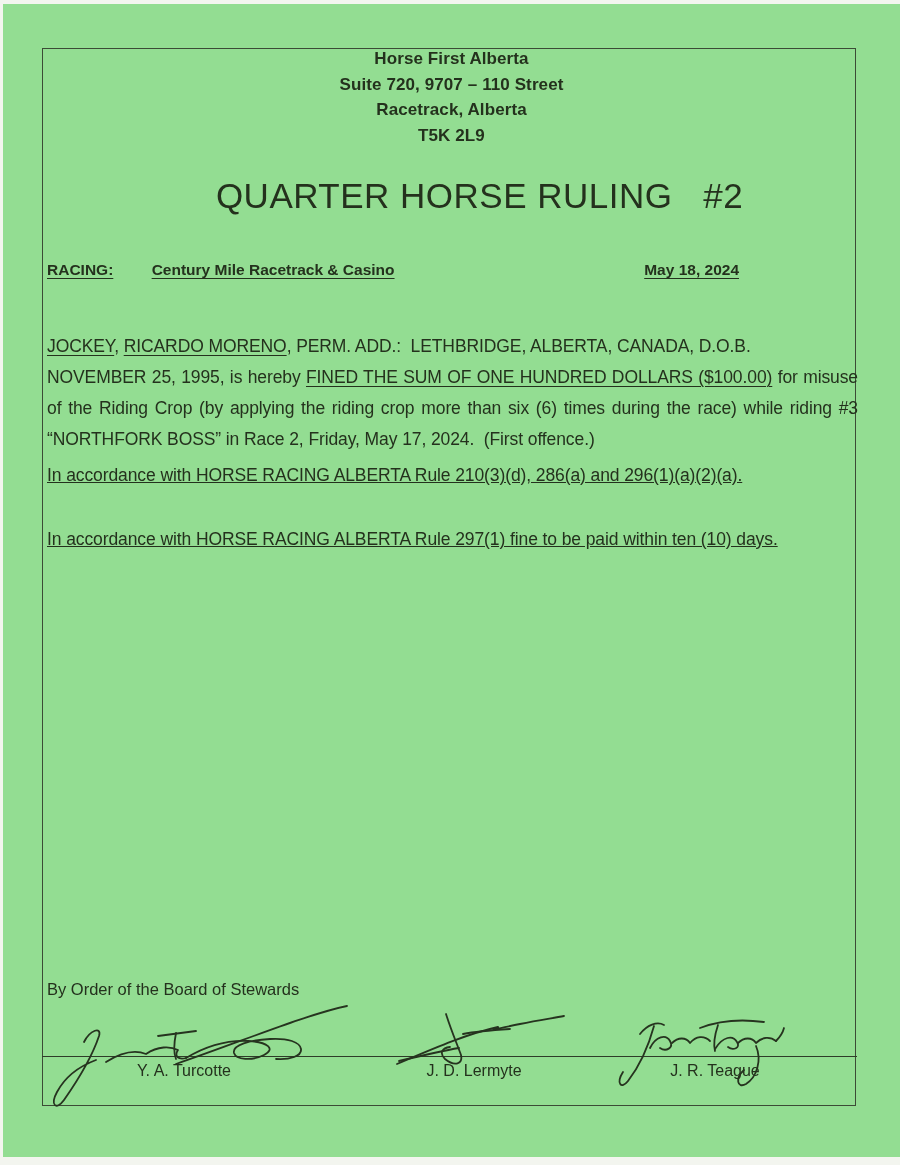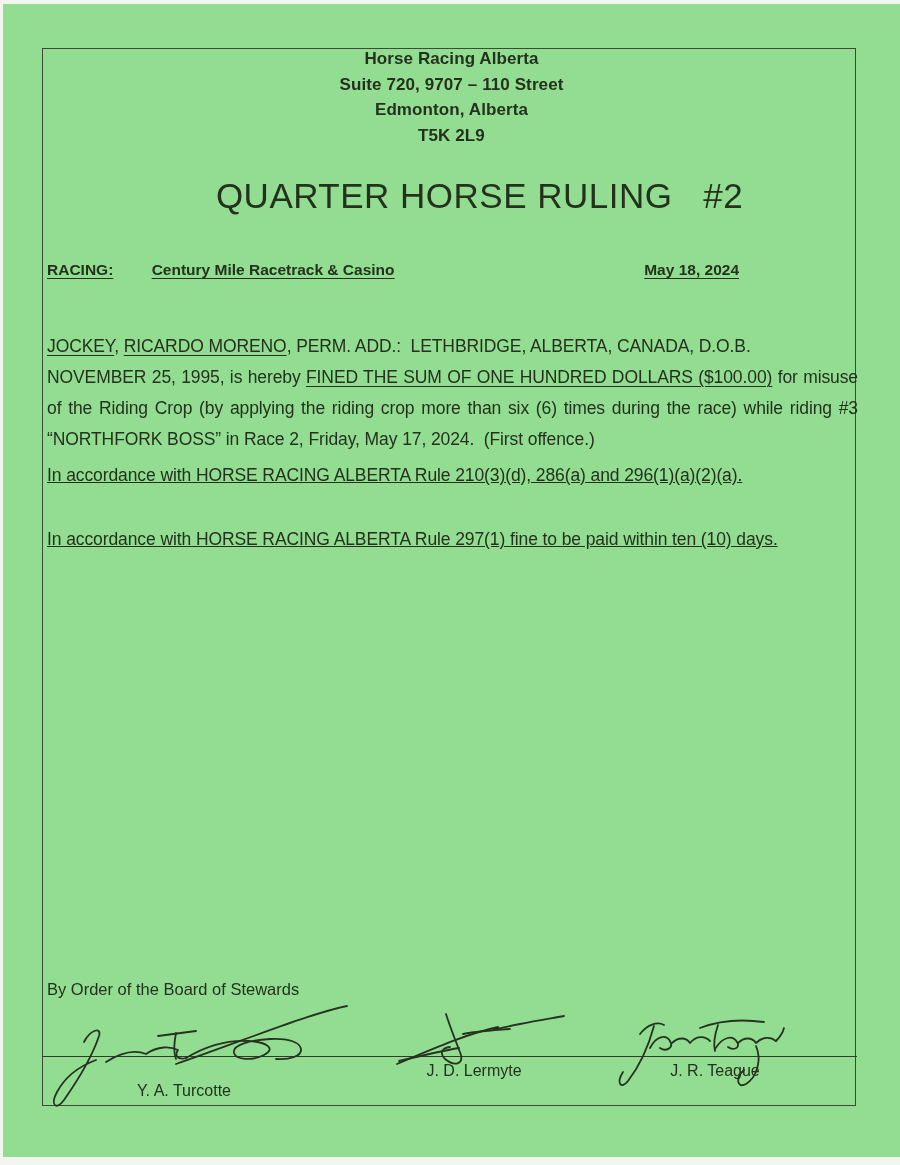--- a/index.html
+++ b/index.html
@@ -51,39 +51,39 @@
     position:absolute;left:44px;top:976px;font-size:16.5px;
   }
   .sig-line{
     position:absolute;left:39px;top:1052px;width:815px;height:0;
     border-top:1.6px solid #2e3c28;
   }
   .sig-name{
     position:absolute;top:1058px;transform:translateX(-50%);
     font-size:16px;white-space:nowrap;
   }
-  .sig-1{left:181px;margin-top:20px;}
+  .sig-1{left:181px;}
   .sig-2{left:471px;}
   .sig-3{left:712px;text-align:center;}
   .sigs{
     position:absolute;left:0;top:0;width:900px;height:1165px;
     pointer-events:none;
   }
   .sigs path{fill:none;stroke:#26331f;stroke-width:1.8;stroke-linecap:round;stroke-linejoin:round;}
 </style>
 </head>
 <body>
 
 <div class="sheet">
   <div class="border-box"></div>
 
   <div class="letterhead">
-    <div>Horse Racing Alberta</div>
+    <div>Horse First Alberta</div>
     <div>Suite 720, 9707 – 110 Street</div>
-    <div>Edmonton, Alberta</div>
+    <div>Racetrack, Alberta</div>
     <div>T5K 2L9</div>
   </div>
 
   <h1 class="title">QUARTER HORSE RULING   #2</h1>
 
   <div class="meeting">
     <span class="m-label">RACING:</span>
     <span class="m-venue">Century Mile Racetrack &amp; Casino</span>
     <span class="m-date">May 18, 2024</span>
   </div>

